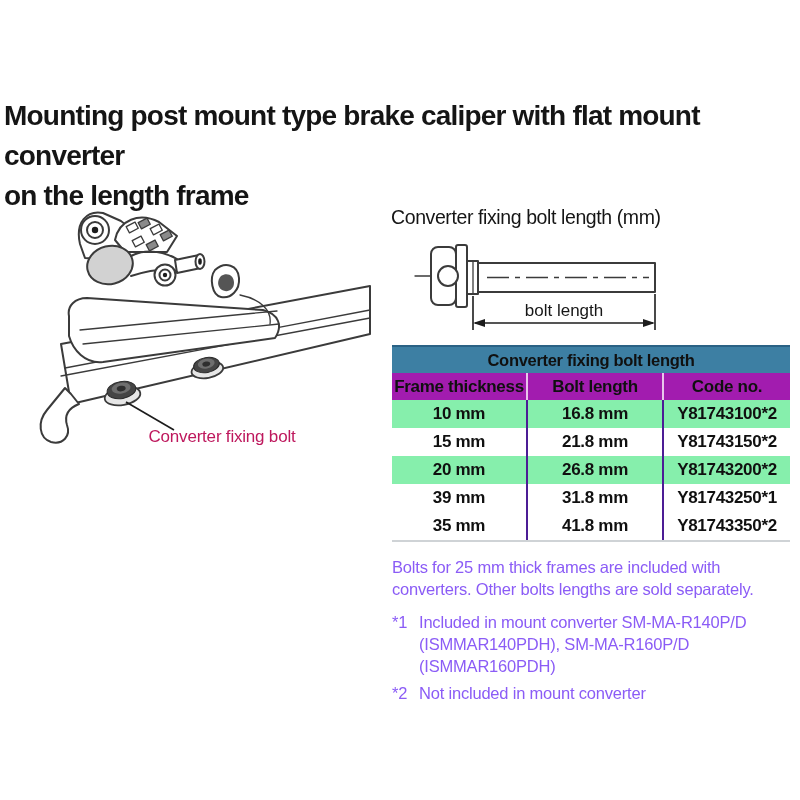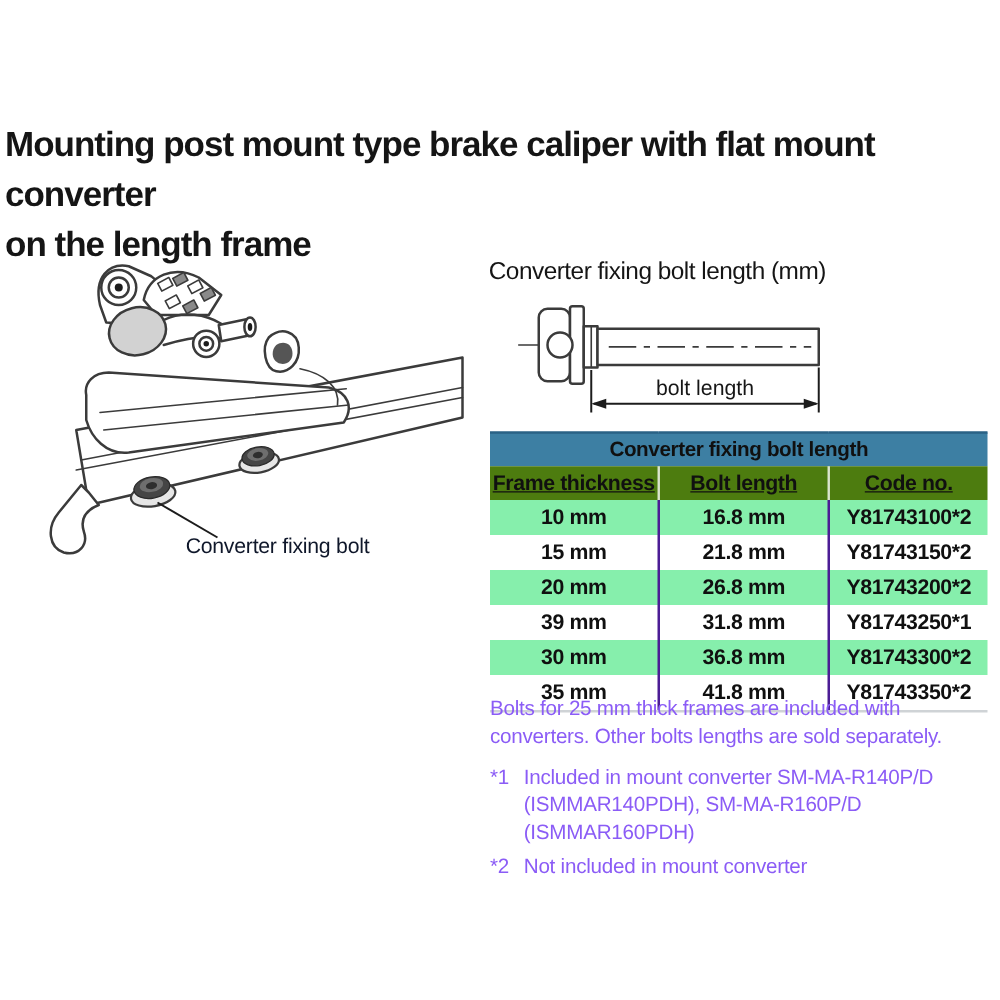--- a/index.html
+++ b/index.html
@@ -14,21 +14,21 @@
   .page-title{
     left:4px;top:96px;width:792px;
     font-size:28px;font-weight:bold;line-height:40px;letter-spacing:-0.8px;
     color:#151515;
   }
 
   
   .illus-wrap{left:25px;top:198px;width:355px;height:255px;}
   .illus-caption{
     left:122px;top:427px;width:200px;text-align:center;
-    font-size:17px;letter-spacing:-0.2px;color:#0f172a;
+    font-size:17px;letter-spacing:-0.2px;color:#be185d;
   }
 
   
   .diagram-heading{
     left:391px;top:206px;width:400px;
     font-size:19.5px;font-weight:normal;letter-spacing:-0.4px;color:#151515;
   }
   .bolt-svg{left:403px;top:238px;}
 
   
@@ -41,21 +41,21 @@
   .spec-table col.c3{width:127px;}
   .spec-table th,.spec-table td{
     padding:0;text-align:center;font-weight:bold;color:#101010;
     font-size:17px;letter-spacing:-0.3px;margin-top:31px;
   }
   .spec-table .tbl-title th{
     background:#3d7fa3;border-top:2px solid #2a6285;height:26px;
     font-size:16.5px;
   }
   .spec-table .tbl-cols th{
-    background:#4d7c0f;height:27px;text-decoration:underline;
+    background:#a21caf;height:27px;
   }
   .spec-table .tbl-cols th + th{border-left:2px solid rgba(255,255,255,0.75);}
   .spec-table tbody td{height:28px;background:#ffffff;}
   .spec-table tbody tr.alt td{background:#86efac;}
   .spec-table tbody td + td{border-left:2px solid #4c1d95;}
   .spec-table tbody tr:last-child td{border-bottom:2px solid #cfd3d6;}
 
   
   .notes{left:392px;top:556px;width:404px;font-size:16.5px;line-height:22px;color:#8b5cf6;letter-spacing:-0.2px;}
   .notes-para{margin:0 0 11px 0;}
@@ -197,25 +197,20 @@
     </tr>
     <tr class="alt">
       <td>20 mm</td>
       <td>26.8 mm</td>
       <td>Y81743200*2</td>
     </tr>
     <tr>
       <td>39 mm</td>
       <td>31.8 mm</td>
       <td>Y81743250*1</td>
-    </tr>
-    <tr class="alt">
-      <td>30 mm</td>
-      <td>36.8 mm</td>
-      <td>Y81743300*2</td>
     </tr>
     <tr>
       <td>35 mm</td>
       <td>41.8 mm</td>
       <td>Y81743350*2</td>
     </tr>
   </tbody>
 </table>
 
 <div class="abs notes">

